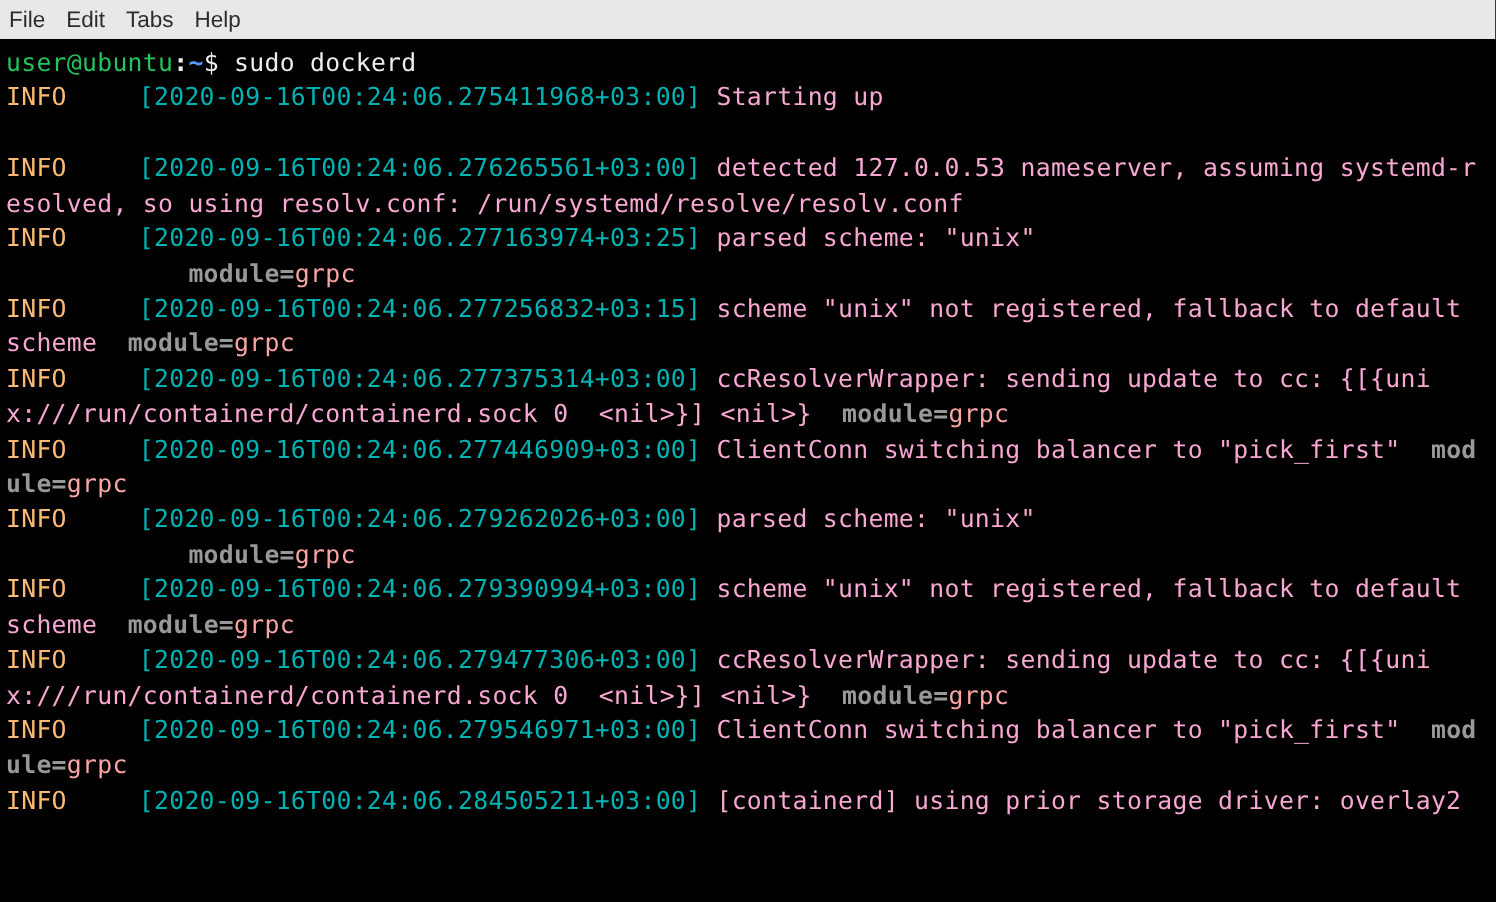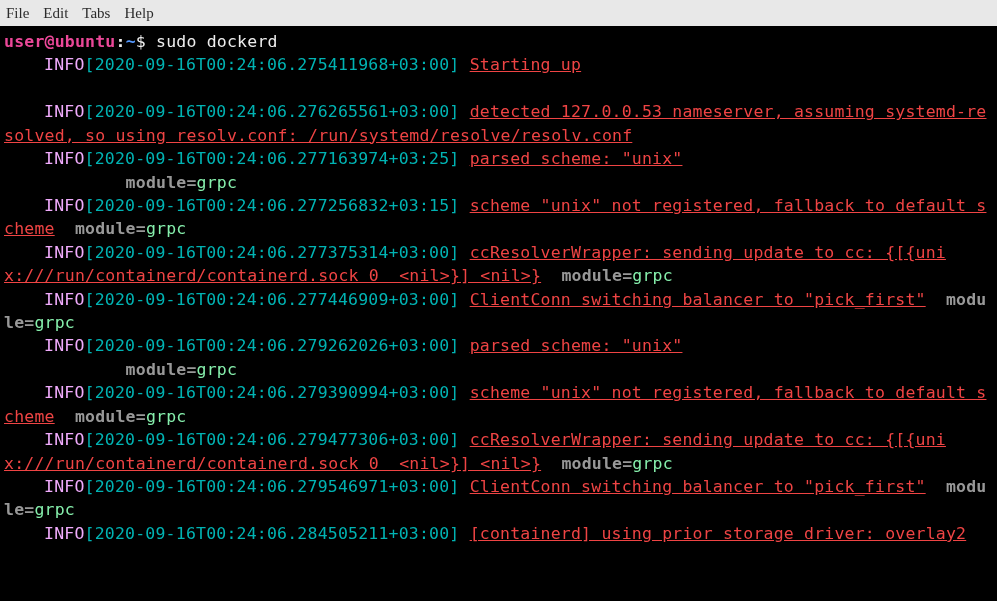--- a/index.html
+++ b/index.html
@@ -14,50 +14,50 @@
       font-size: 16px;
       background: #000;
       overflow: hidden;
     }
     .menubar {
       background: #e8e8e8;
       height: 26px;
       display: flex;
       align-items: center;
       padding: 0 6px;
-      font-family: Liberation Serif, serif;
+      font-family: Liberation Sans, sans-serif;
       font-size: 15px;
       color: #2c2c2c;
       gap: 14px;
     }
     .menubar-item {
       cursor: pointer;
     }
     .terminal {
       background: #000;
       color: #ccc;
       padding: 4px 4px 0 4px;
       line-height: 1.42;
       white-space: pre-wrap;
       word-break: break-all;
       font-size: 16.5px;
       letter-spacing: 0.2px;
       height: calc(100% - 26px);
       overflow: hidden;
     }
-    .prompt-user { color: #ec4899; font-weight: bold; }
+    .prompt-user { color: #22c55e; font-weight: normal; }
     .prompt-colon { color: #eee; font-weight: bold; }
     .prompt-path { color: #5599ff; font-weight: bold; }
     .prompt-dollar { color: #eee; }
     .cmd { color: #eee; }
-    .level-info { color: #f0abfc; margin-left: 40px; }
-    .ts { color: #00b3b3; }
-    .msg { color: #ef4444; text-decoration: underline; }
+    .level-info { color: #fdba74; }
+    .ts { color: #00b3b3; margin-left: 48px; }
+    .msg { color: #f9a8d4; }
     .module { color: #989898; font-weight: bold; }
-    .module-val { color: #86efac; text-align: center; }
+    .module-val { color: #fca5a5; text-align: center; }
   </style>
 </head>
 <body>
 
 <div class="menubar">
   <span class="menubar-item">File</span>
   <span class="menubar-item">Edit</span>
   <span class="menubar-item">Tabs</span>
   <span class="menubar-item">Help</span>
 </div>

